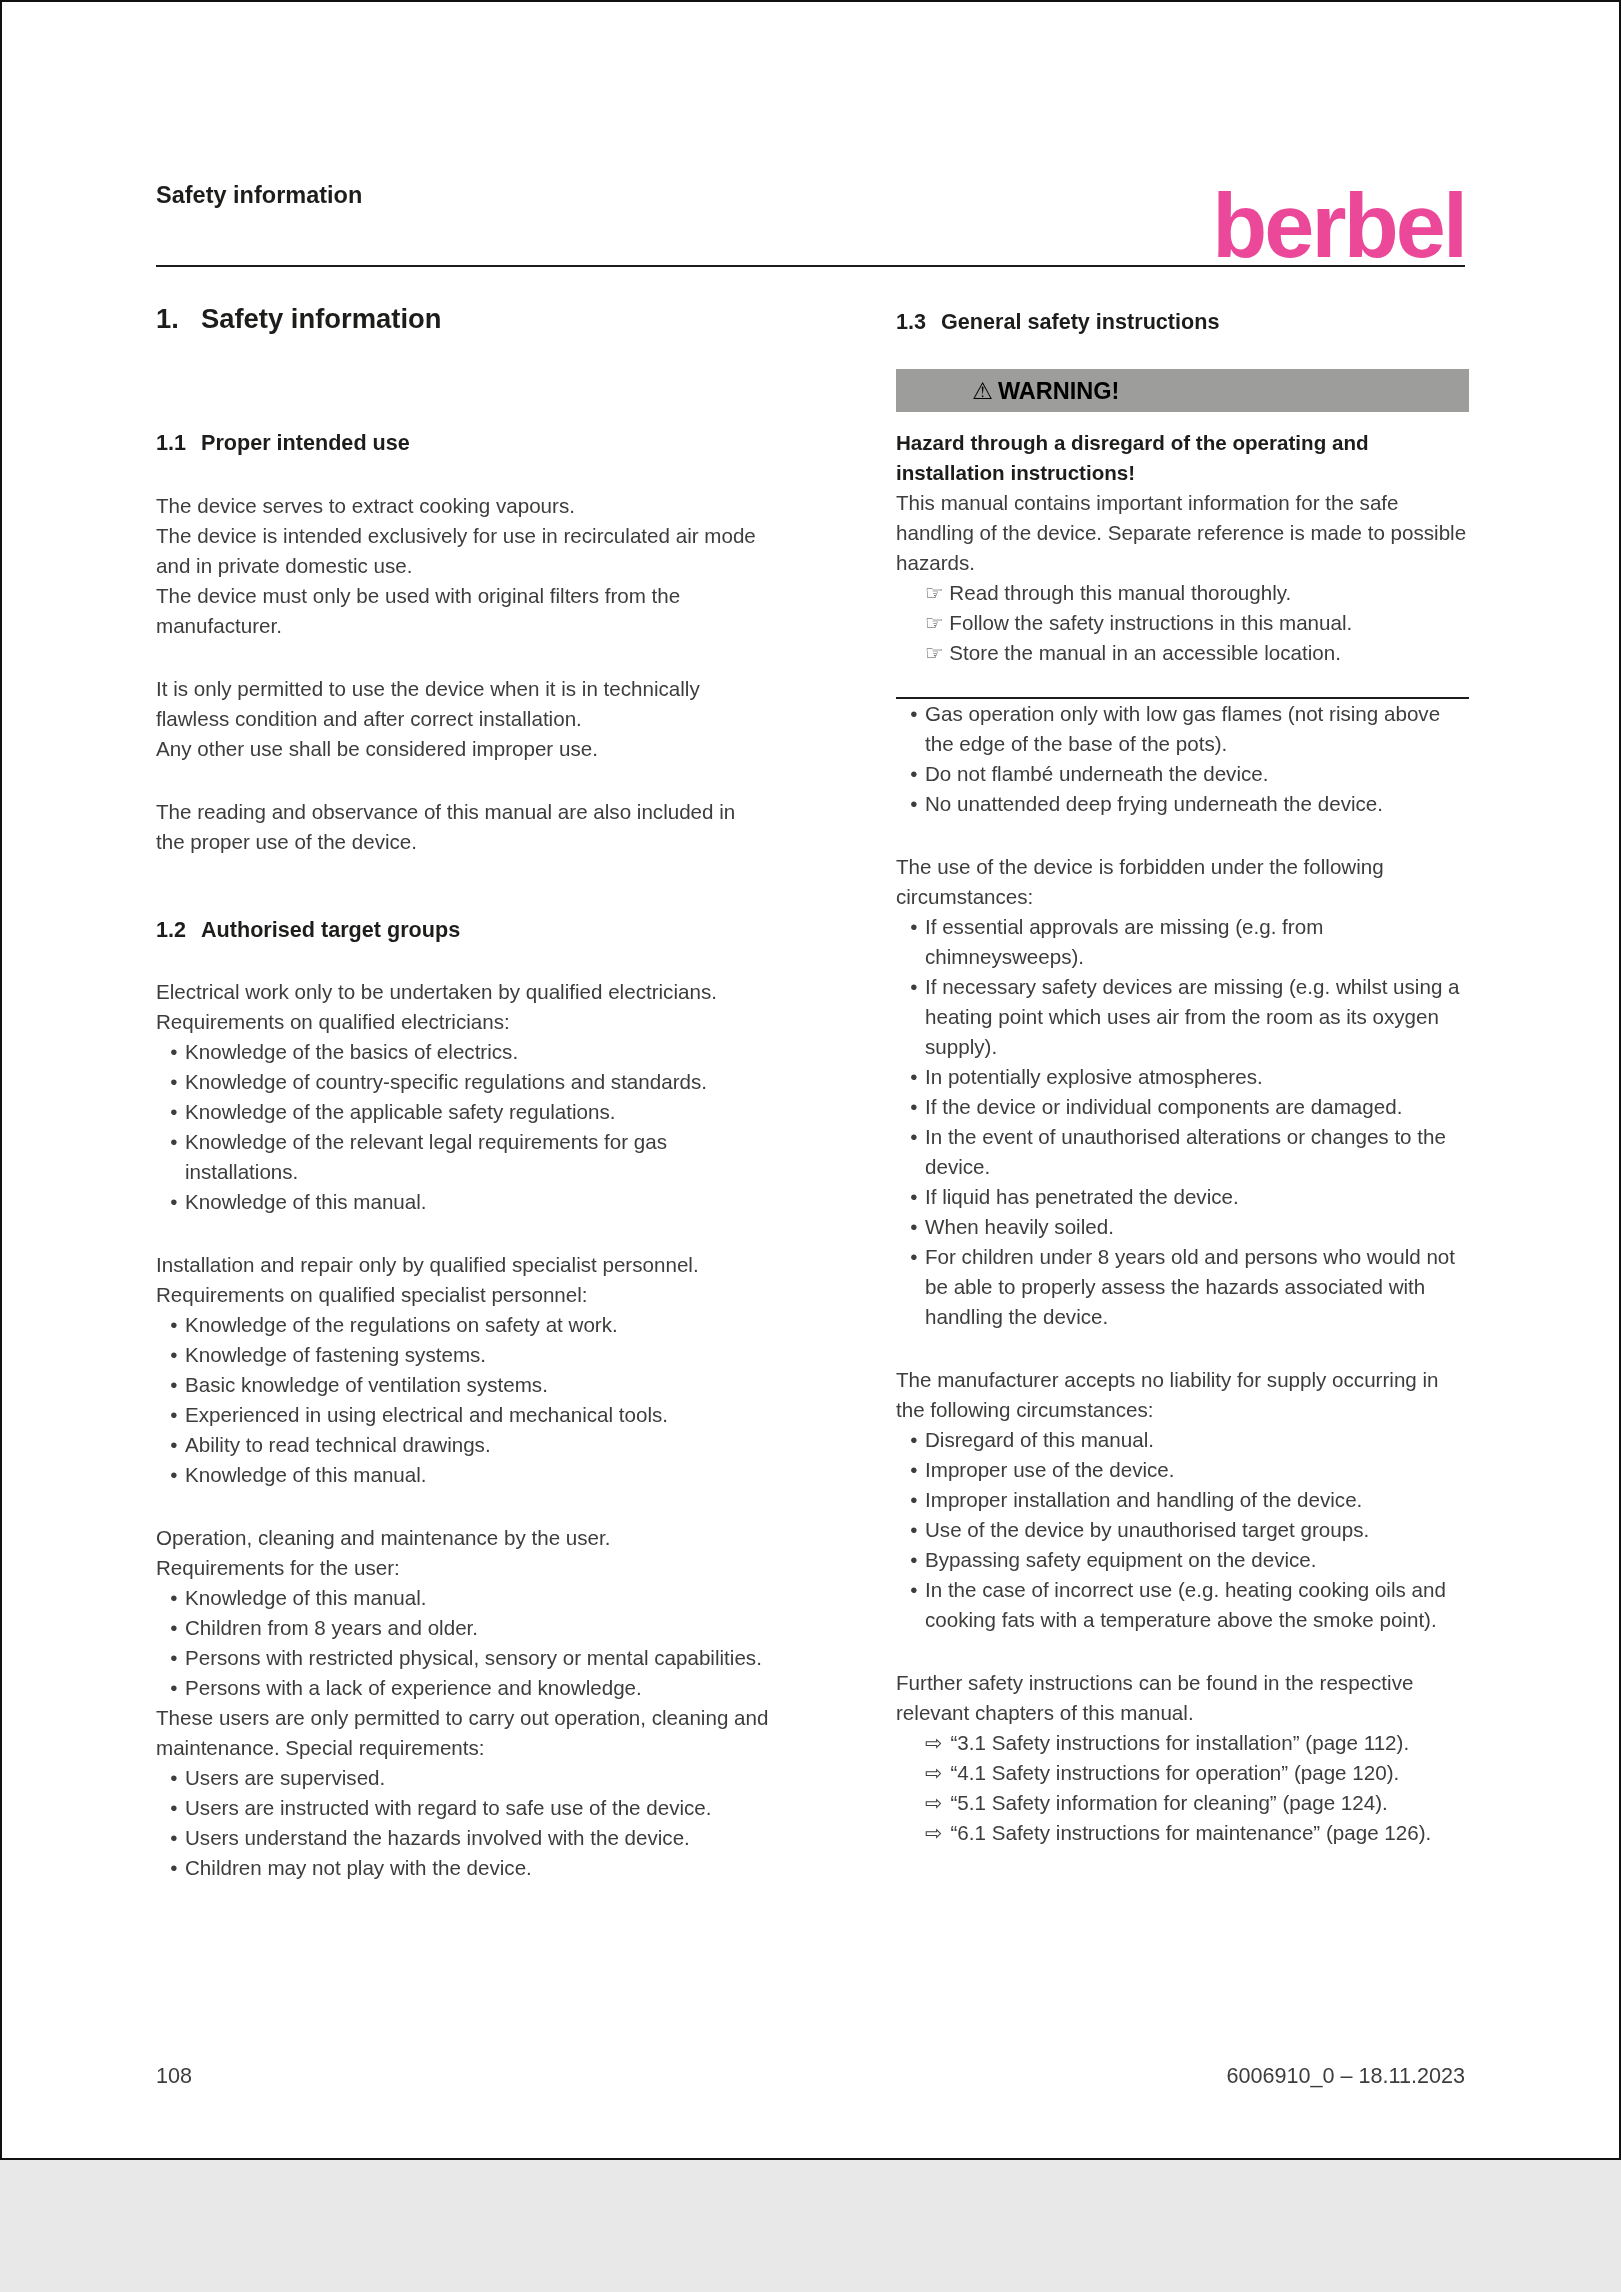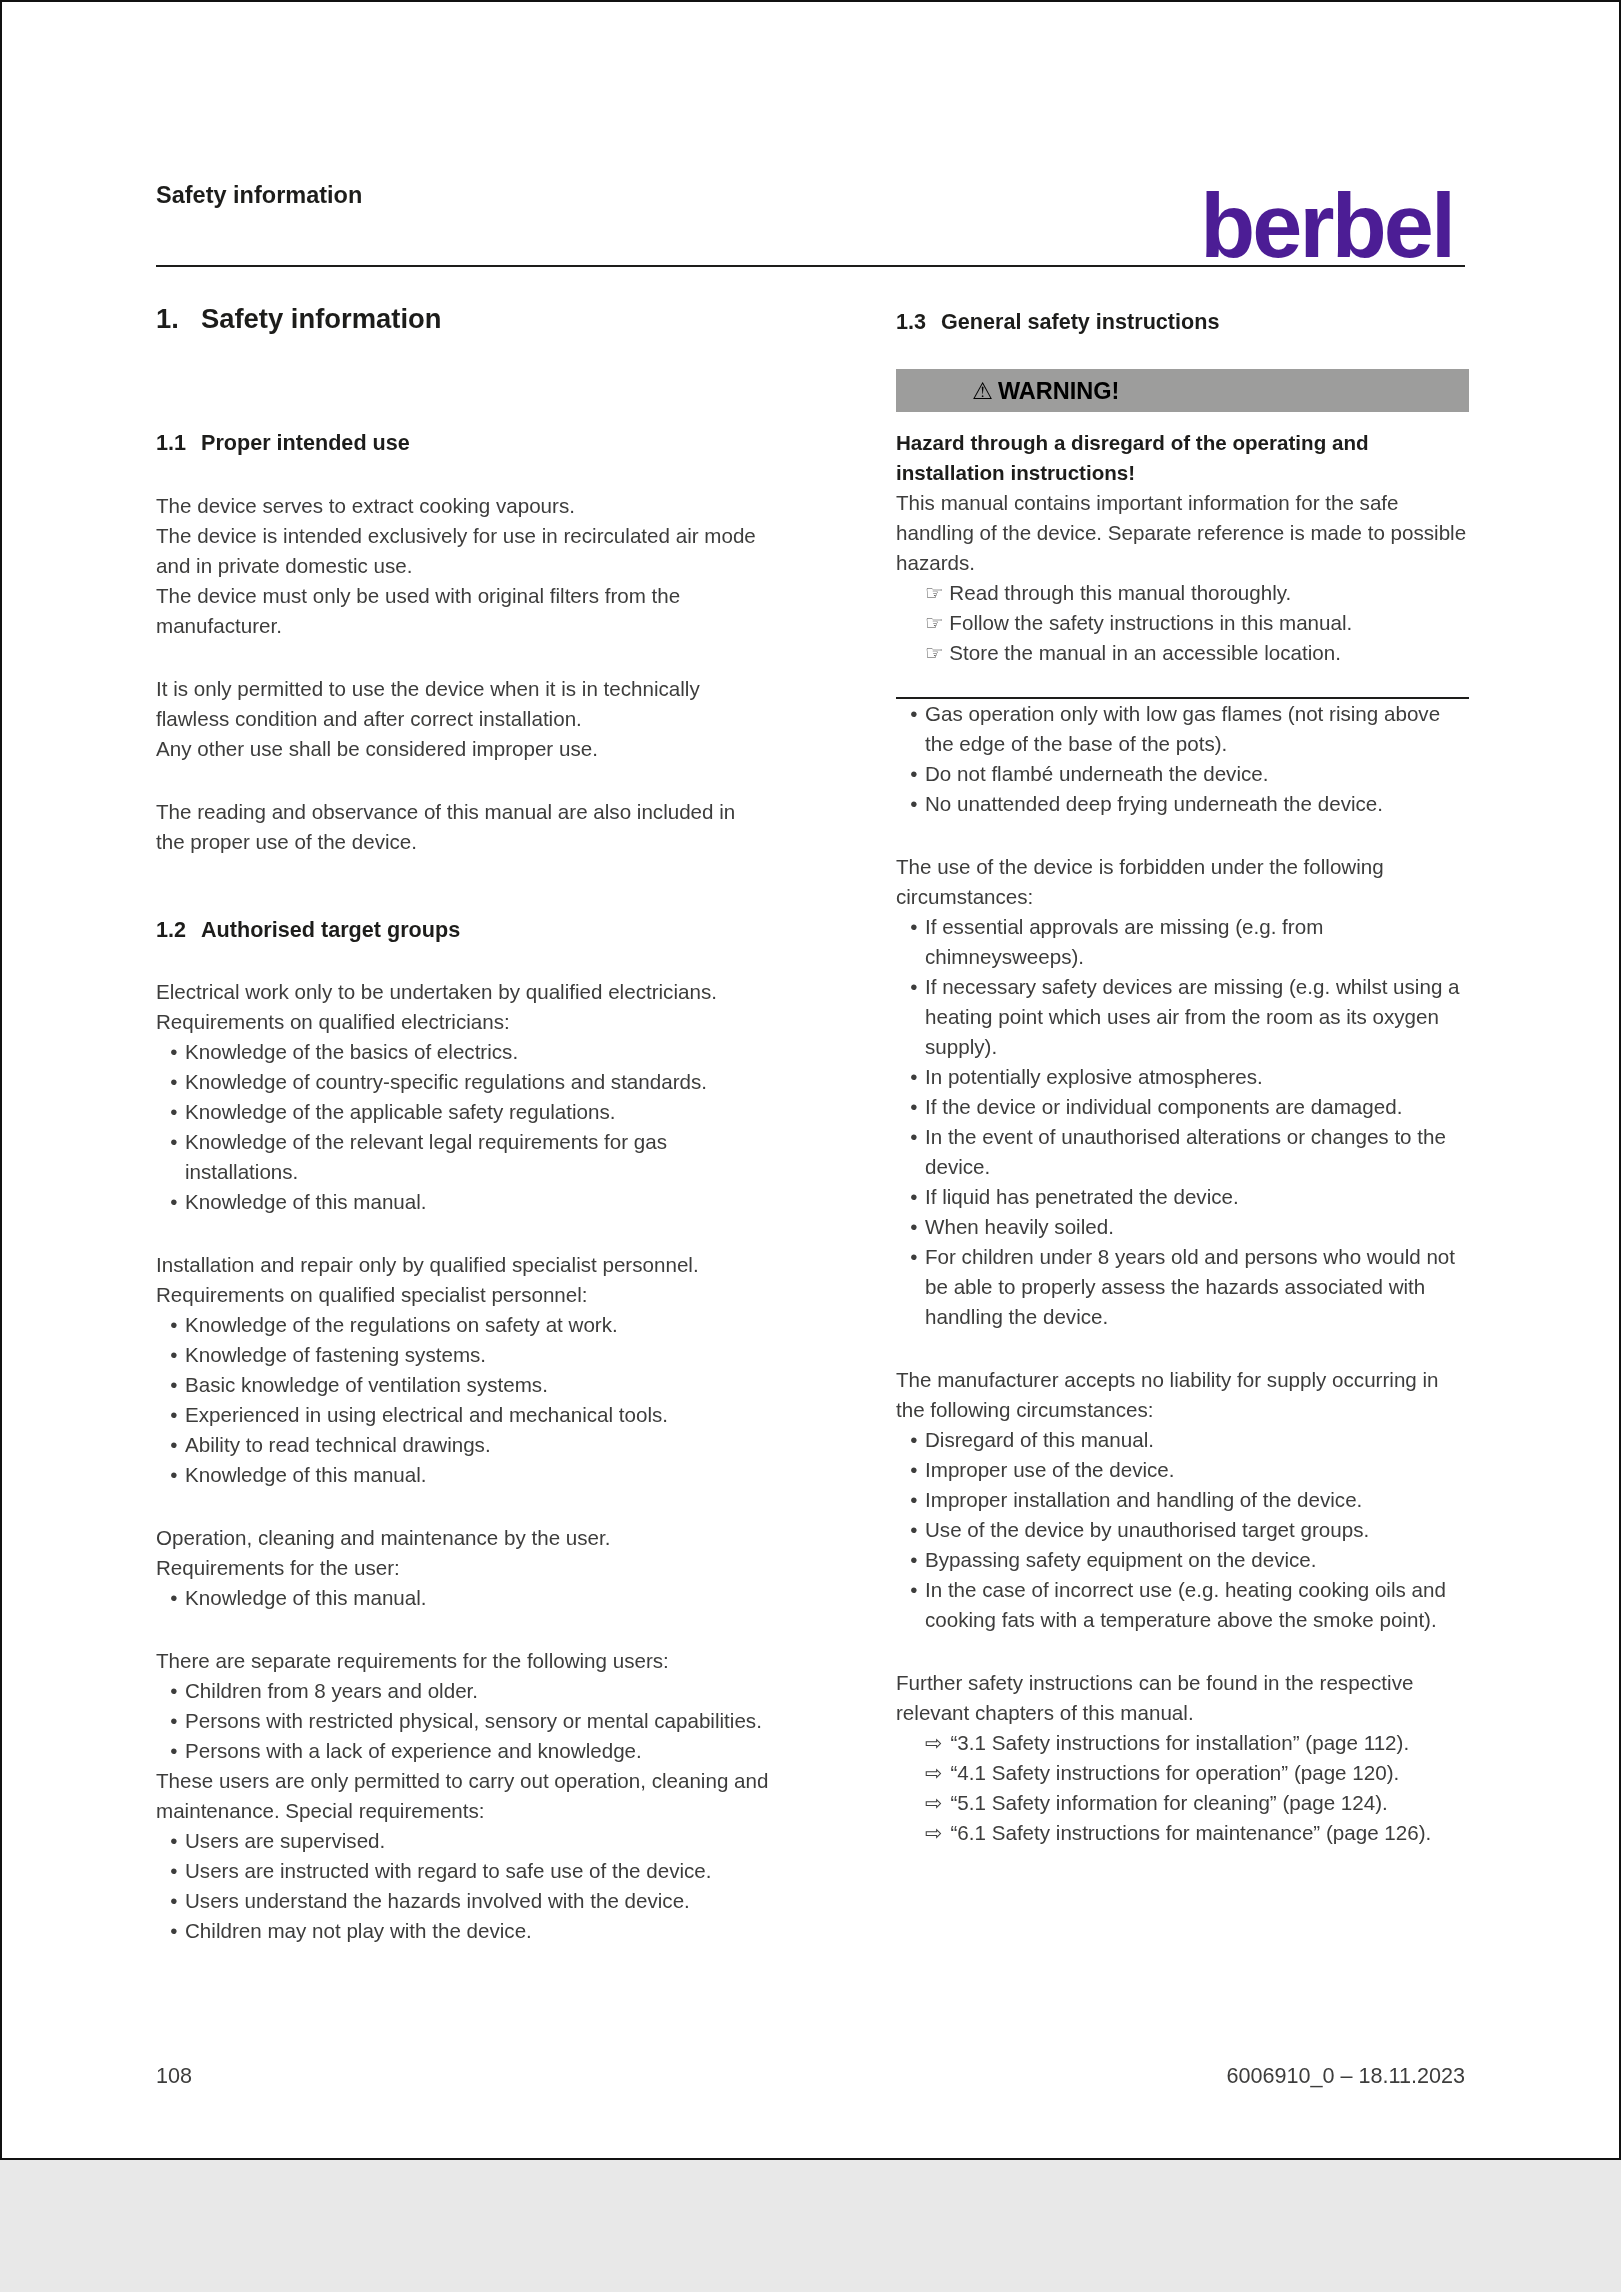--- a/index.html
+++ b/index.html
@@ -12,21 +12,21 @@
     border:2px solid #111111;
     padding:176px 154px 0 154px;
     font-family:"Liberation Sans", sans-serif;
     font-size:20.6px;
     line-height:30px;
     color:#3d3d3c;
   }
   
   .doc-header { position:relative; height:87px; border-bottom:2px solid #1d1d1b; }
   .header-title { position:absolute; left:0; top:2px; font-size:23.5px; font-weight:bold; color:#1d1d1b; }
-  .logo { position:absolute; right:12px; bottom:5.9px; font-size:90px; line-height:0.72; font-weight:bold; color:#4c1d95; letter-spacing:-2.9px; }
+  .logo { position:absolute; right:0; bottom:5.9px; font-size:90px; line-height:0.72; font-weight:bold; color:#ec4899; letter-spacing:-2.9px; }
   
   .columns { display:flex; margin-top:35px; }
   .col-left { width:613px; margin-right:127px; flex:none; }
   .col-right { width:573px; flex:none; }
   h1, h2 { margin:0; color:#1d1d1b; font-weight:bold; }
   h1 { font-size:27.4px; line-height:33px; }
   h1 .num { display:inline-block; width:45px; }
   h2 { font-size:21.6px; line-height:27.4px; }
   h2 .num { display:inline-block; width:45px; }
   .h2-first { margin-top:94px; margin-bottom:35px; }
@@ -96,21 +96,20 @@
         <li class="bullet">Basic knowledge of ventilation systems.</li>
         <li class="bullet">Experienced in using electrical and mechanical tools.</li>
         <li class="bullet">Ability to read technical drawings.</li>
         <li class="bullet">Knowledge of this manual.</li>
       </ul>
       <p class="para gap">Operation, cleaning and maintenance by the user.
 Requirements for the user:</p>
       <ul>
         <li class="bullet">Knowledge of this manual.</li>
       </ul>
-      <p class="para gap">There are separate requirements for the following users:</p>
       <ul>
         <li class="bullet">Children from 8 years and older.</li>
         <li class="bullet">Persons with restricted physical, sensory or mental capabilities.</li>
         <li class="bullet">Persons with a lack of experience and knowledge.</li>
       </ul>
       <p class="para">These users are only permitted to carry out operation, cleaning and maintenance. Special requirements:</p>
       <ul>
         <li class="bullet">Users are supervised.</li>
         <li class="bullet">Users are instructed with regard to safe use of the device.</li>
         <li class="bullet">Users understand the hazards involved with the device.</li>

